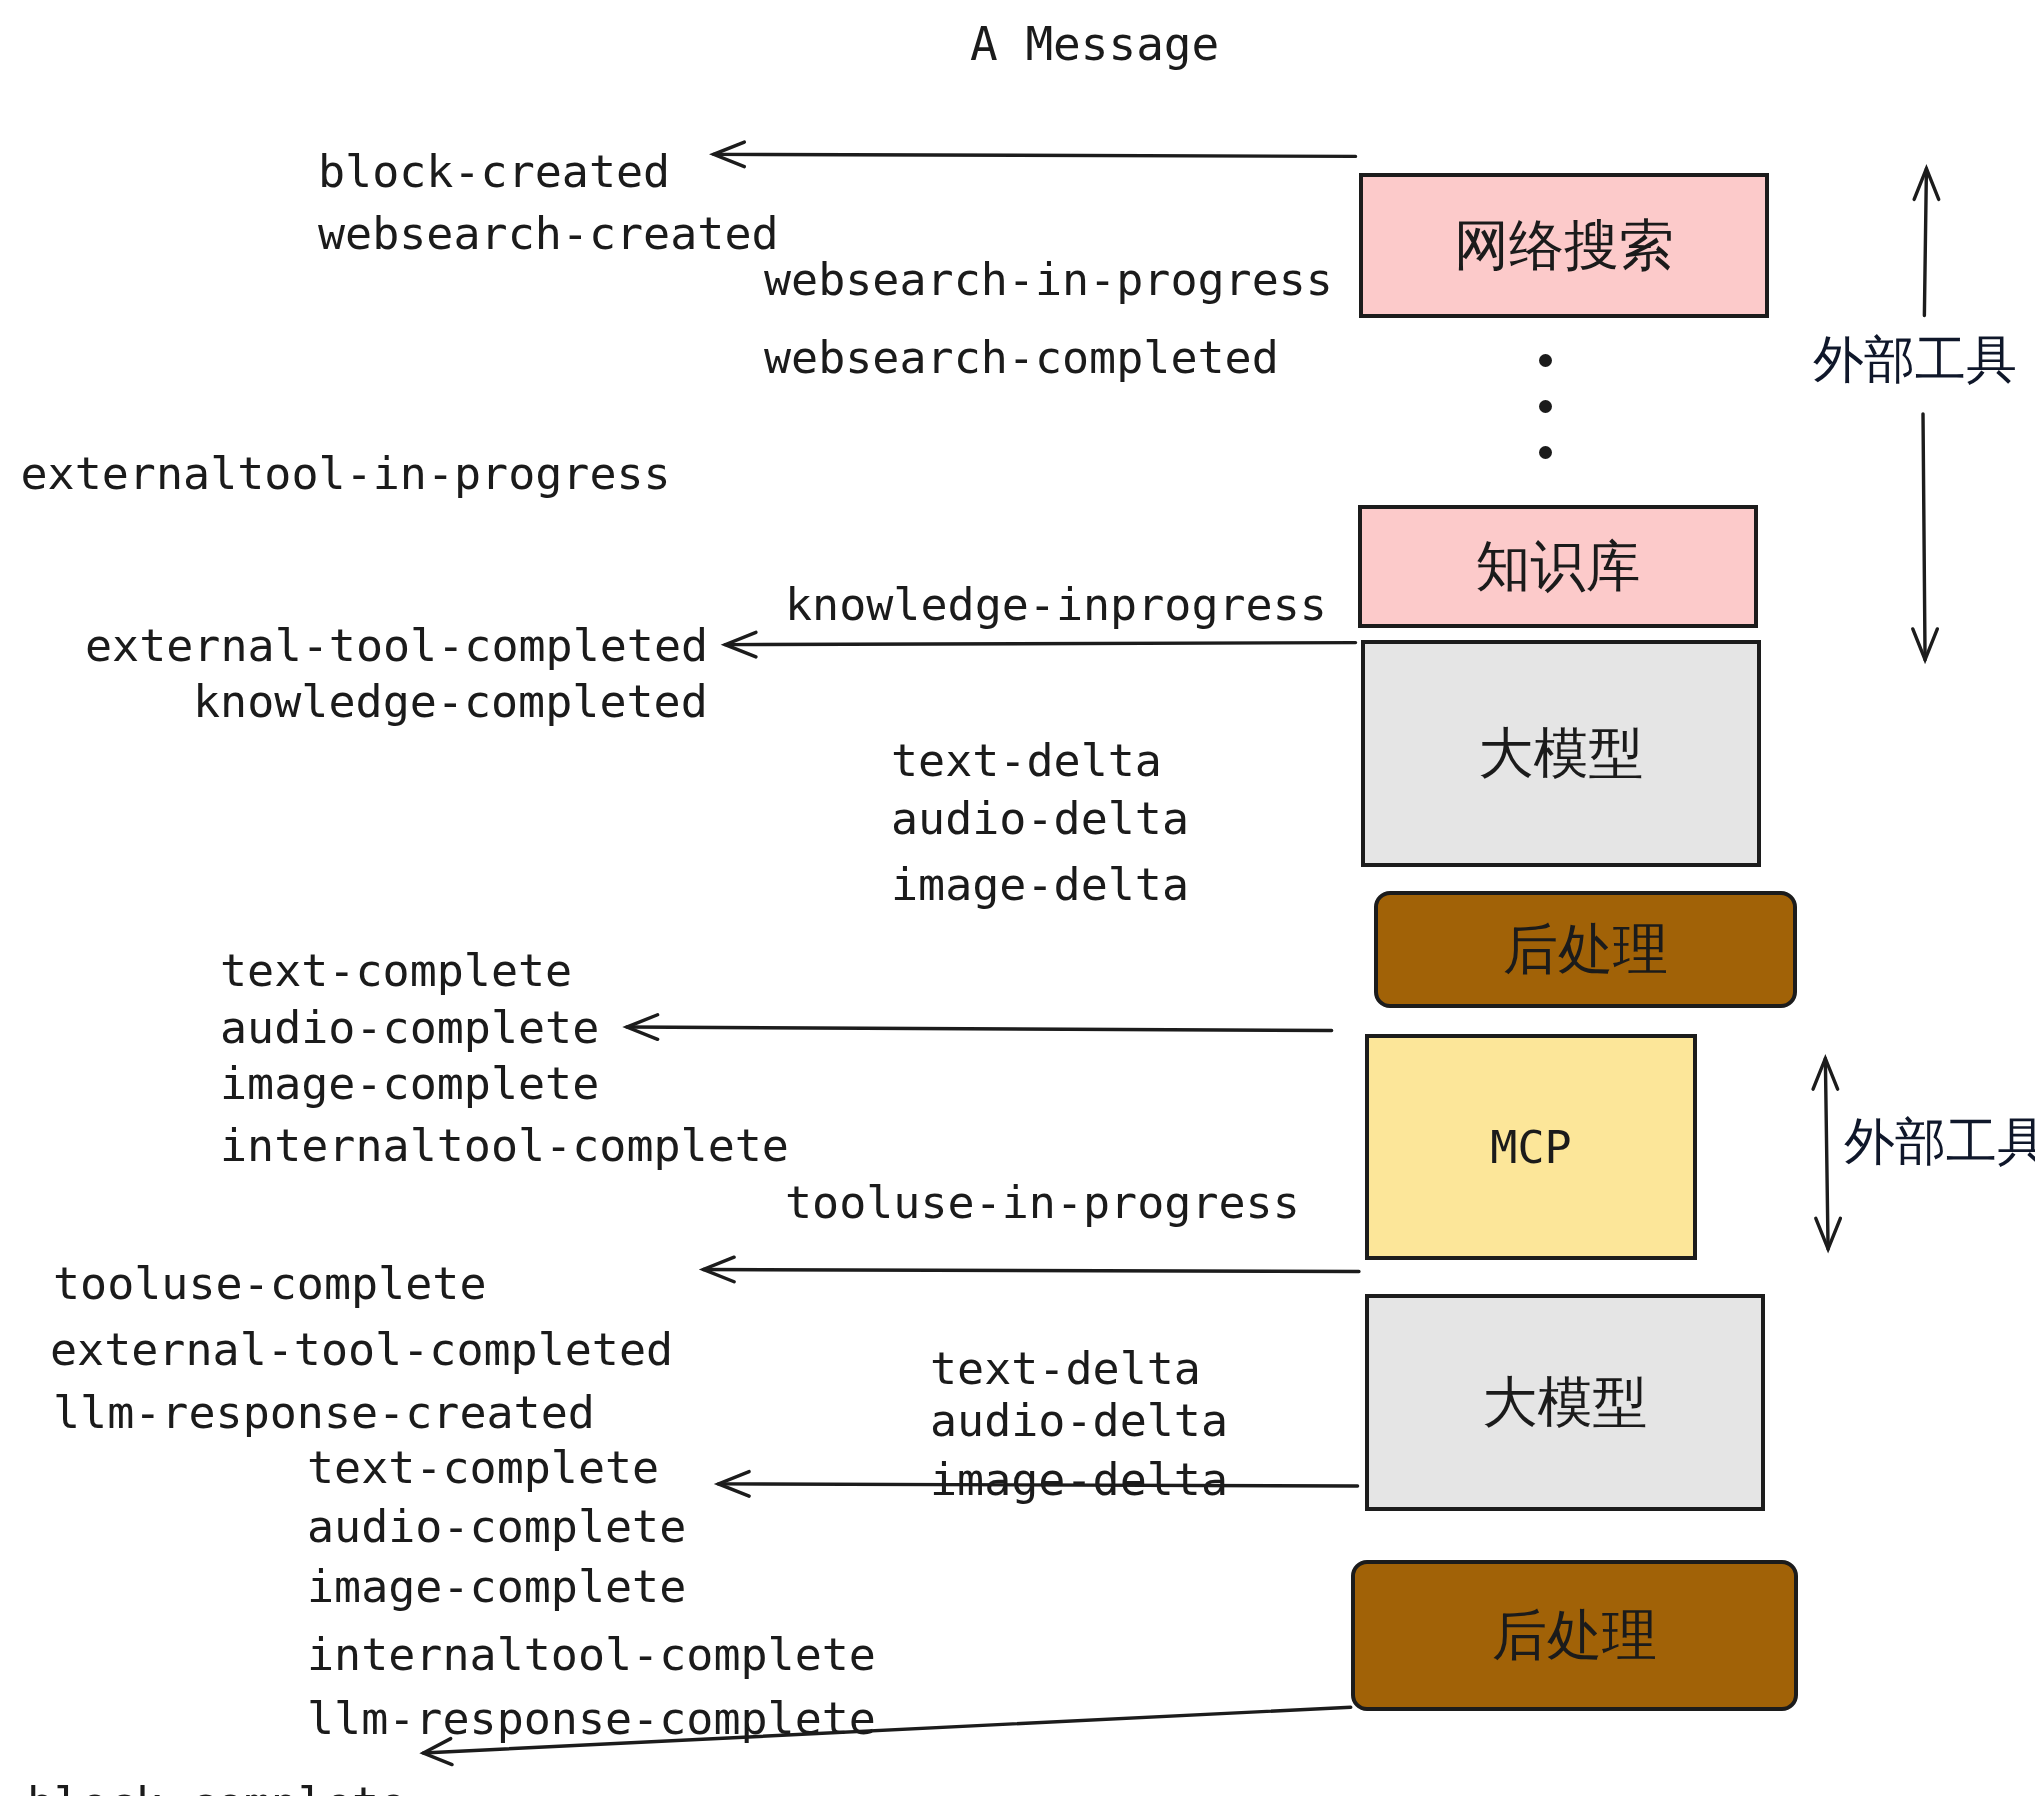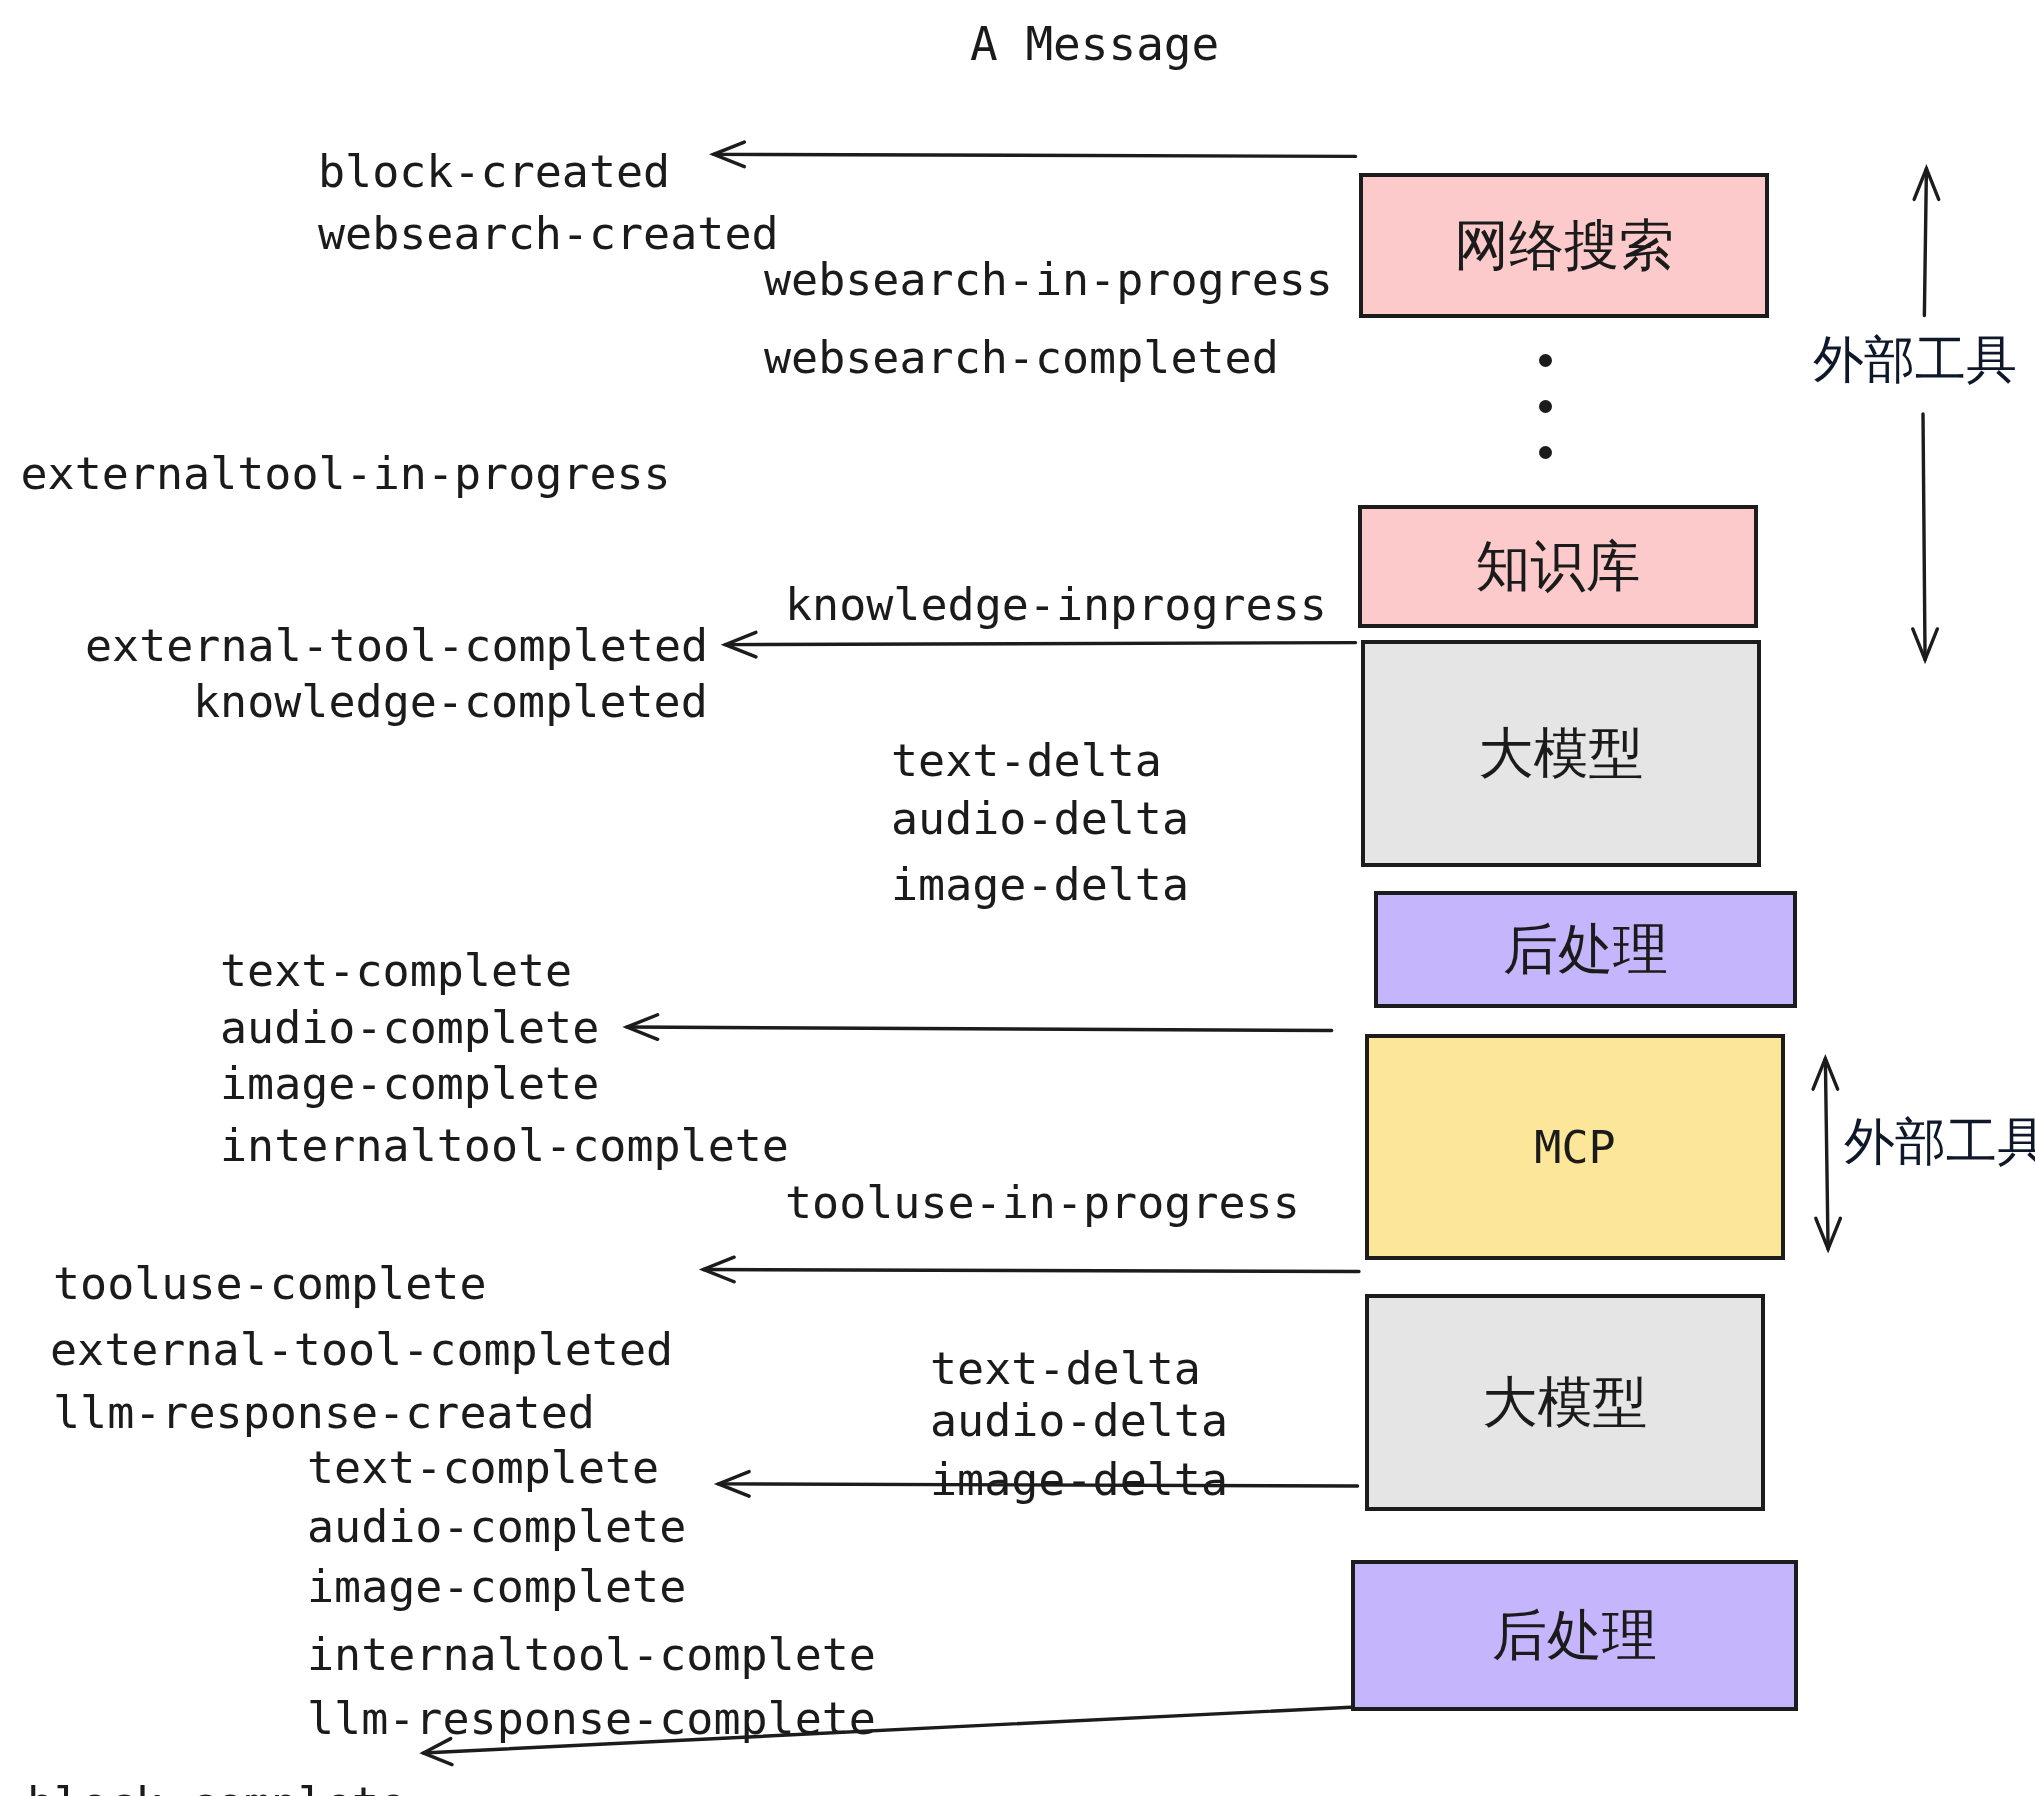--- a/index.html
+++ b/index.html
@@ -18,21 +18,21 @@
   .box{
     position:absolute;border:4.1px solid #1c1c1c;box-sizing:border-box;
     display:flex;align-items:center;justify-content:center;
   }
   .cjk{font-family:"DejaVu Sans", sans-serif;text-align:center;}
   .boxlabel{font-size:55px;color:#1b1b1b;white-space:nowrap;}
   .mcplabel{font-size:45px;color:#1b1b1b;white-space:nowrap;font-family:"DejaVu Sans Mono",monospace;}
   .pink{background:#fccaca;}
   .green{background:#e5e5e5;}
   .yellow{background:#fce699;}
-  .whitebox{background:#c4b5fd;}
+  .whitebox{background:#a16207;border-radius:16px;}
   .side{
     position:absolute;font-size:51px;line-height:61px;white-space:nowrap;color:#0f172a;
   }
   .dot{position:absolute;width:13px;height:13px;border-radius:50%;background:#1b1b1b;}
   svg.arrows{position:absolute;left:0;top:0;pointer-events:none;}
   svg.arrows *{stroke:#1c1c1c;stroke-width:5;fill:none;stroke-linecap:round;}
 </style>
 </head>
 <body>
 
@@ -78,21 +78,21 @@
 </div>
 <div class="box pink" style="left:1358px;top:505px;width:400px;height:123px">
   <span class="cjk boxlabel">知识库</span>
 </div>
 <div class="box green" style="left:1361px;top:640px;width:400px;height:227px">
   <span class="cjk boxlabel">大模型</span>
 </div>
 <div class="box whitebox" style="left:1374px;top:891px;width:423px;height:117px">
   <span class="cjk boxlabel">后处理</span>
 </div>
-<div class="box yellow" style="left:1365px;top:1034px;width:420px;height:226px">
+<div class="box yellow" style="left:1365px;top:1034px;width:332px;height:226px">
   <span class="mcplabel">MCP</span>
 </div>
 <div class="box green" style="left:1365px;top:1294px;width:400px;height:217px">
   <span class="cjk boxlabel">大模型</span>
 </div>
 <div class="box whitebox" style="left:1351px;top:1560px;width:447px;height:151px">
   <span class="cjk boxlabel">后处理</span>
 </div>
 
 <div class="dot" style="left:1539px;top:354px"></div>

